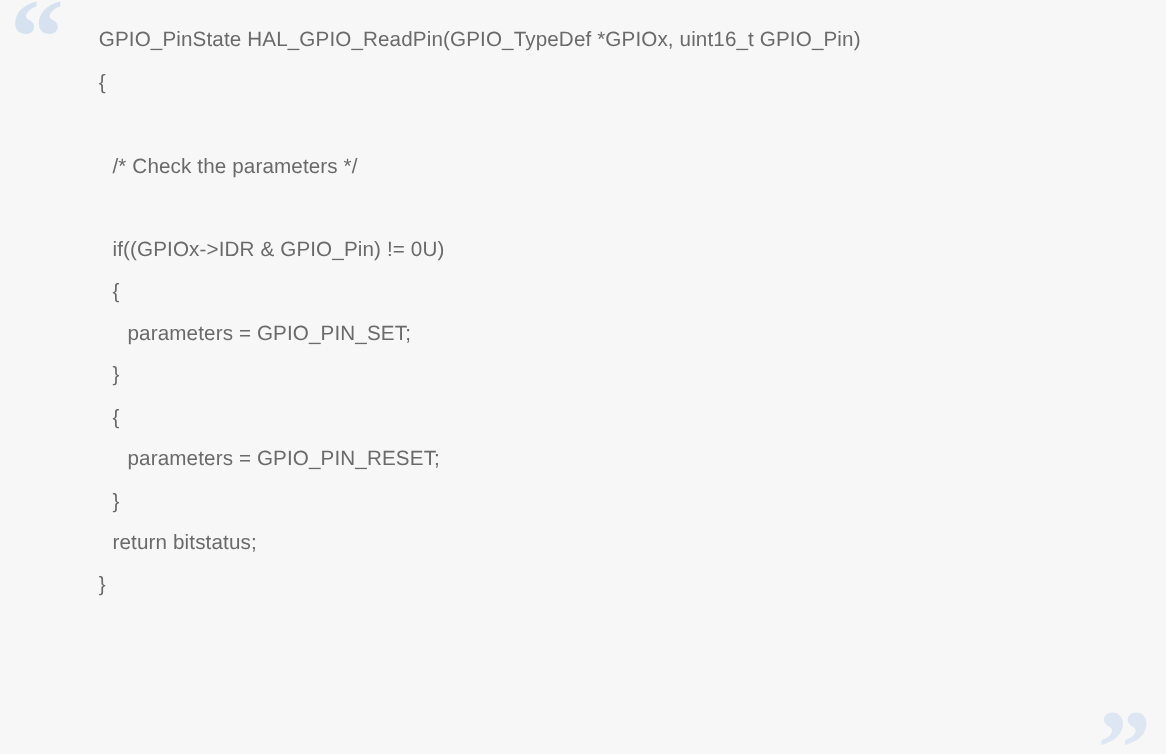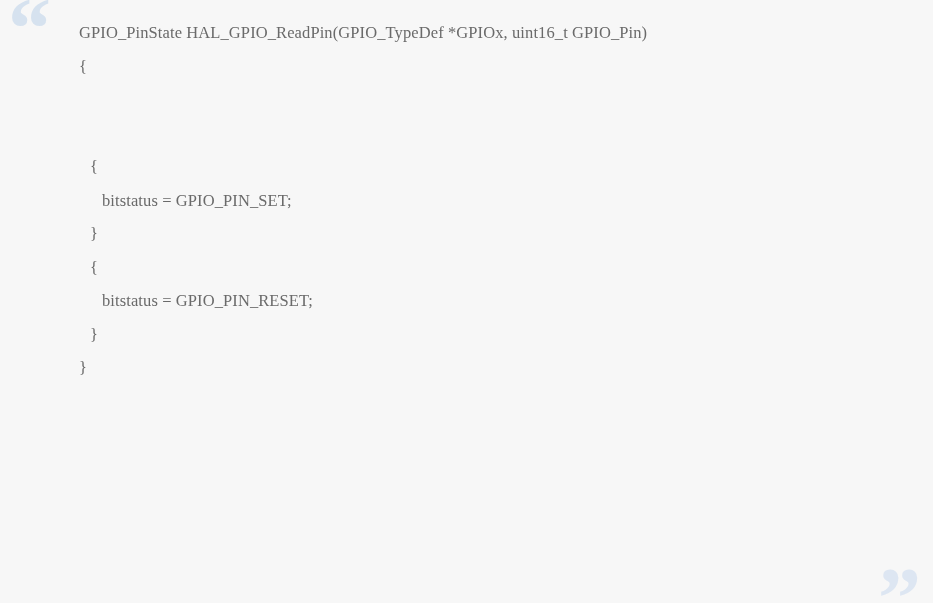--- a/index.html
+++ b/index.html
@@ -51,21 +51,21 @@
   .code-body {
     position: absolute;
     left: 79px;
     top: 16px;
     right: 20px;
   }
 
   .code-line {
     height: 33.5px;
     line-height: 33.5px;
-    font-family: Liberation Serif, serif;
+    font-family: Liberation Sans, sans-serif;
     font-size: 16.5px;
     color: #6a6a6a;
     white-space: pre;
     letter-spacing: 0.1px;
   }
 
   .code-line.blank {
     color: transparent;
   }
 
@@ -78,25 +78,28 @@
 <body>
 
 <div class="blockquote">
 
   <span class="quote-mark quote-open">“</span>
 
   <div class="code-body">
       <div class="code-line ind-0">GPIO_PinState HAL_GPIO_ReadPin(GPIO_TypeDef *GPIOx, uint16_t GPIO_Pin)</div>
       <div class="code-line ind-0">{</div>
       <div class="code-line ind-0 blank">&nbsp;</div>
+      <div class="code-line ind-1">/* Check the parameters */</div>
       <div class="code-line ind-0 blank">&nbsp;</div>
+      <div class="code-line ind-1">if((GPIOx-&gt;IDR &amp; GPIO_Pin) != 0U)</div>
       <div class="code-line ind-1">{</div>
-      <div class="code-line ind-2">bitstatus = GPIO_PIN_SET;</div>
+      <div class="code-line ind-2">parameters = GPIO_PIN_SET;</div>
       <div class="code-line ind-1">}</div>
       <div class="code-line ind-1">{</div>
-      <div class="code-line ind-2">bitstatus = GPIO_PIN_RESET;</div>
+      <div class="code-line ind-2">parameters = GPIO_PIN_RESET;</div>
       <div class="code-line ind-1">}</div>
+      <div class="code-line ind-1">return bitstatus;</div>
       <div class="code-line ind-0">}</div>
     </div>
 
   <span class="quote-mark quote-close">”</span>
 
 </div>
 
 </body></html>

